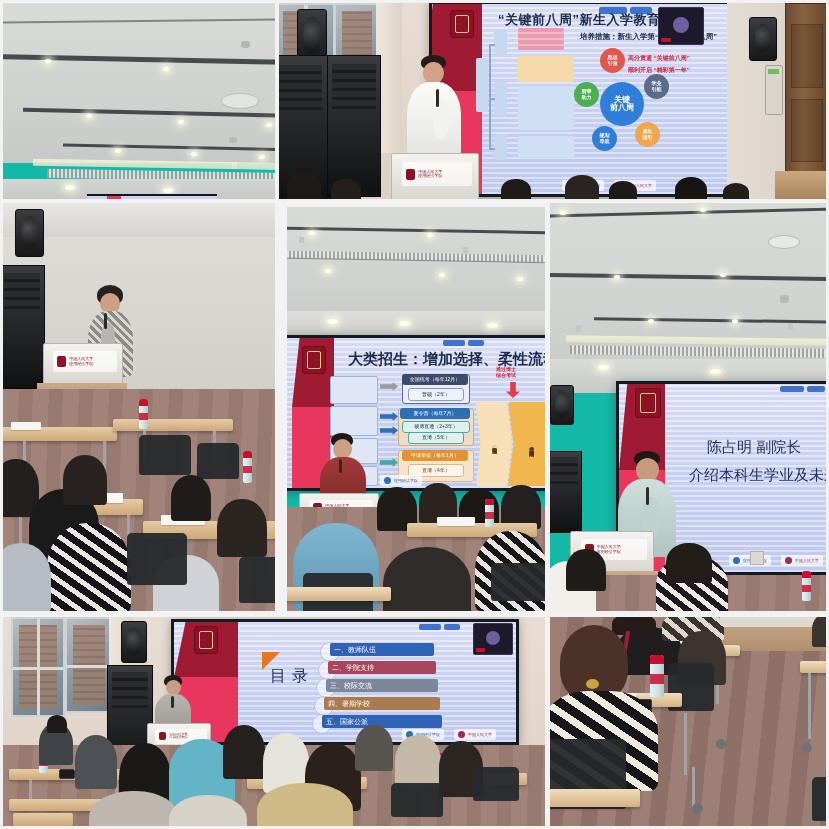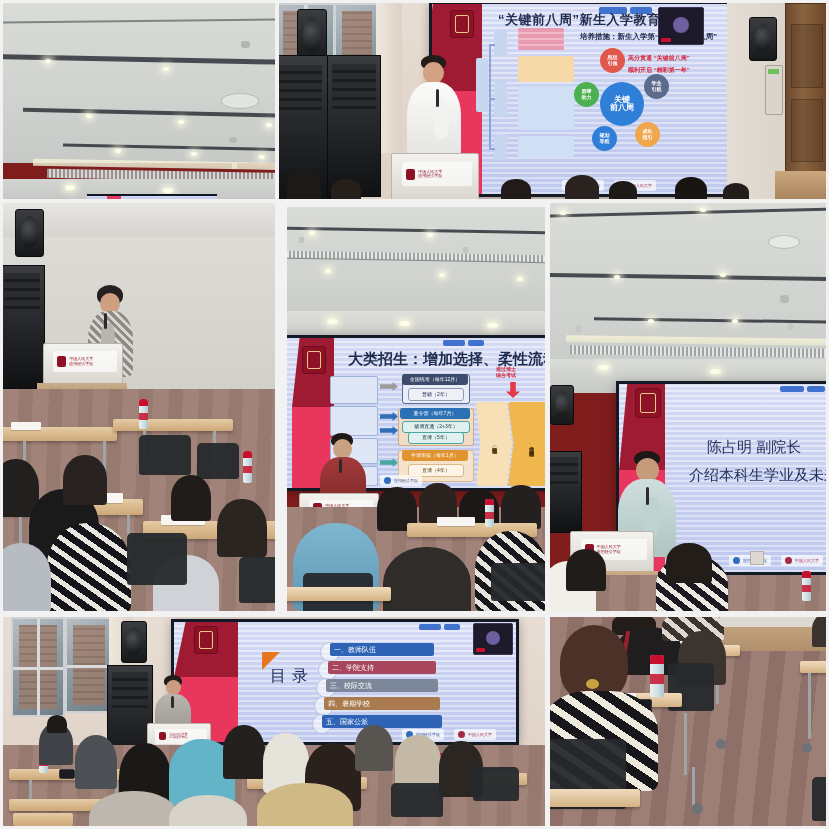--- a/index.html
+++ b/index.html
@@ -1,20 +1,20 @@
 <!DOCTYPE html>
 <html><head>
 <meta charset="utf-8">
 <style>
   html,body{margin:0;padding:0;background:#ffffff;}
   body{font-family:"Liberation Sans","DejaVu Sans",sans-serif;}
 
   .collage{position:relative;width:829px;height:829px;background:#f2f2f2;overflow:hidden;}
 
-  .tile{position:absolute;overflow:hidden;background:#7f1d1d;}
+  .tile{position:absolute;overflow:hidden;background:#14b8a6;}
 
   
   .scene{position:absolute;inset:0;}
 
   
   .ceiling{position:absolute;left:0;right:0;top:0;background:linear-gradient(#d9dbd7,#cfd2ce 60%,#c6c9c5);}
   .beam{position:absolute;height:3px;background:#2e3338;opacity:.85;}
   .spot{position:absolute;width:6px;height:4px;border-radius:50%;background:#fdfde8;box-shadow:0 0 7px 3px rgba(255,255,230,.85);}
   .vent{position:absolute;height:9px;background:repeating-linear-gradient(90deg,#9aa0a0 0 2px,#e7e9e6 2px 4px);opacity:.9;}
   .cove{position:absolute;height:7px;background:linear-gradient(#f7f3d8,#e3e6cf);opacity:.85;}

